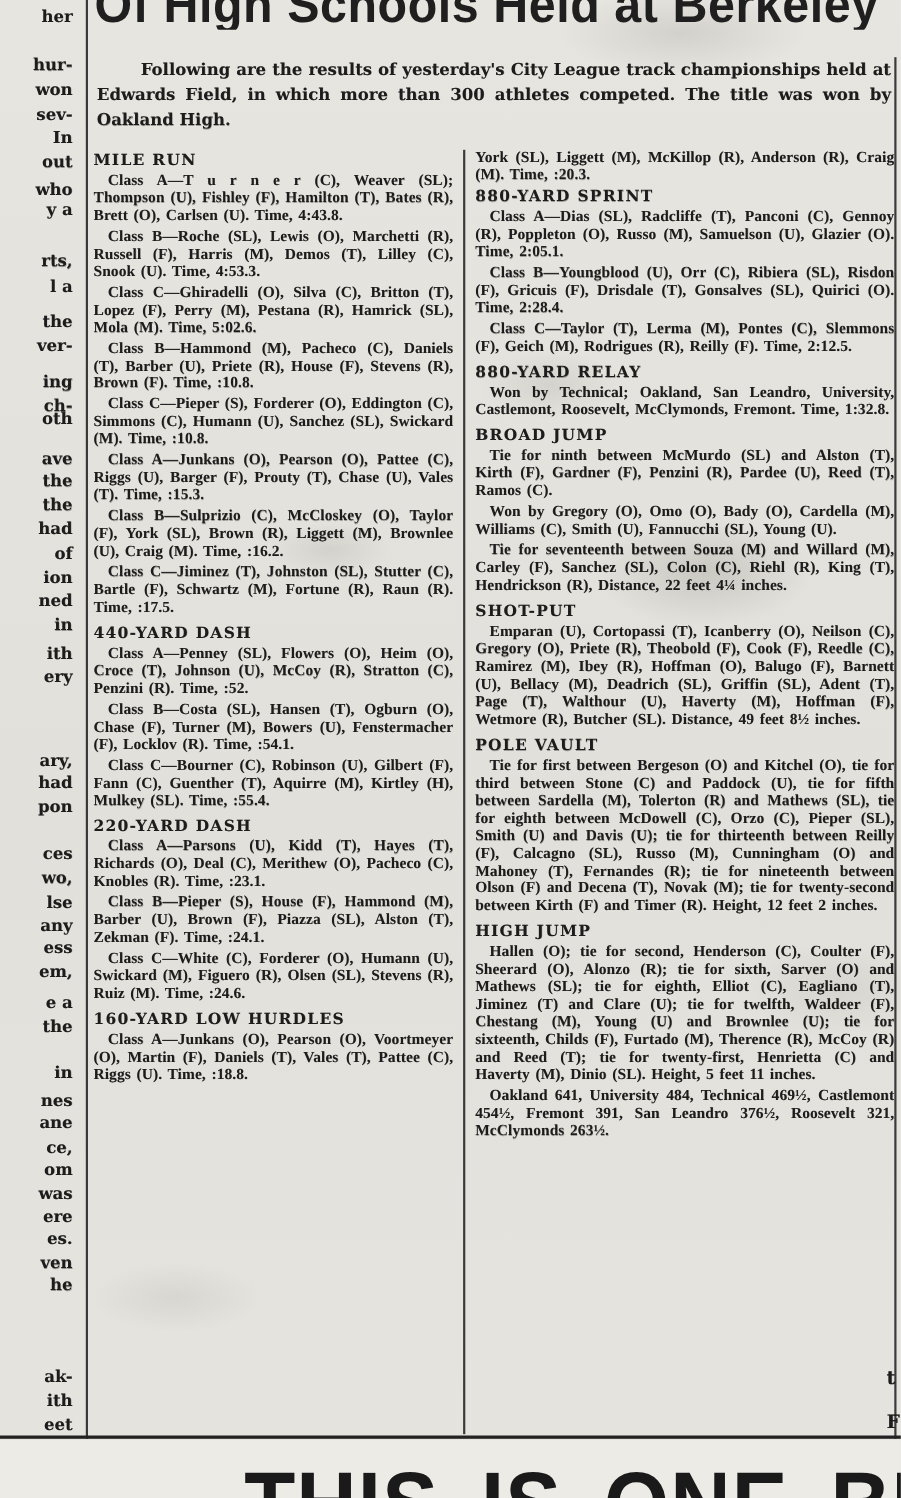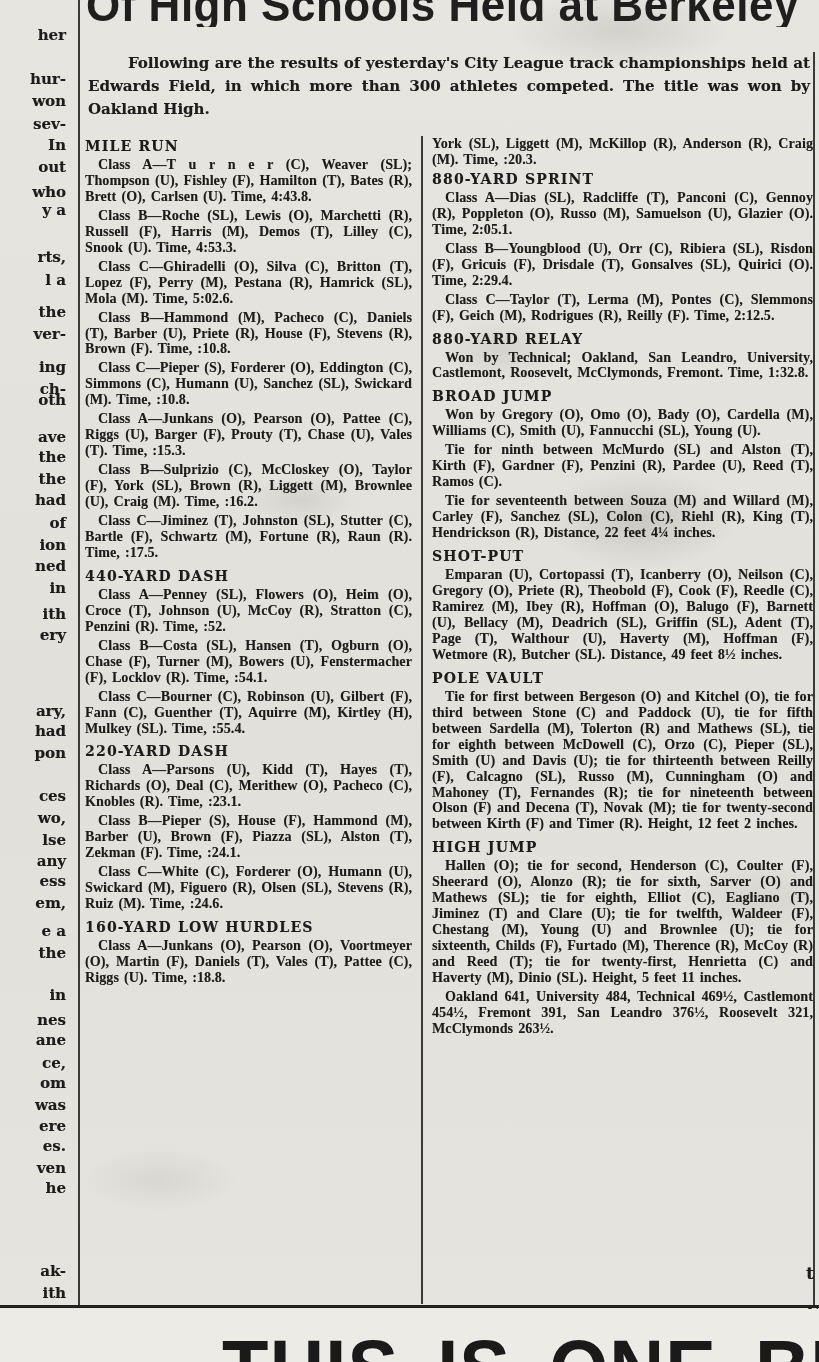--- a/index.html
+++ b/index.html
@@ -9,21 +9,21 @@
       radial-gradient(ellipse 140px 70px at 640px 520px, rgba(70,64,58,.16), transparent 70%),
       radial-gradient(ellipse 90px 45px at 500px 350px, rgba(70,64,58,.10), transparent 70%),
       radial-gradient(ellipse 80px 35px at 300px 500px, rgba(70,64,58,.10), transparent 70%),
       radial-gradient(ellipse 160px 55px at 620px 30px, rgba(70,64,58,.12), transparent 70%),
       radial-gradient(ellipse 110px 45px at 160px 1180px, rgba(70,64,58,.08), transparent 70%),
       radial-gradient(ellipse 120px 60px at 760px 900px, rgba(70,64,58,.08), transparent 70%),
       linear-gradient(180deg,#e7e5e0 0%,#e2e0da 55%,#e6e4df 100%);
     font-family:"DejaVu Serif", serif;color:#1c1c1c;
   }
   .frag{position:absolute;right:10px;font-weight:bold;font-size:15px;white-space:nowrap;
-        text-shadow:.3px .3px .4px rgba(0,0,0,.35);margin-top:20px;}
+        text-shadow:.3px .3px .4px rgba(0,0,0,.35);}
   .left-strip{position:absolute;left:0;top:0;width:76px;height:1362px;}
   .right-strip{position:absolute;left:804px;top:0;width:15px;height:1362px;}
   .right-strip .frag{right:auto;left:2px;font-size:17px;}
   .rule{position:absolute;background:#3a3a3a;}
   .rule-left{left:78px;top:0;width:2px;height:1308px;}
   .rule-right{left:813px;top:52px;width:2px;height:1256px;}
   .rule-h{position:absolute;left:0;top:1305px;width:819px;height:3px;background:#222;}
   .headline-clip{position:absolute;left:86px;top:0;width:726px;height:27px;overflow:hidden;}
   .headline-text{font-family:"Liberation Sans",sans-serif;font-weight:bold;font-size:44px;
       letter-spacing:.5px;white-space:nowrap;margin-top:-21px;text-align:center;color:#1f1f1f;
@@ -144,31 +144,31 @@
       <h3 class="sec-h">160-YARD LOW HURDLES</h3>
       <p class="sec-p">Class A—Junkans (O), Pearson (O), Voortmeyer (O), Martin (F), Daniels (T), Vales (T), Pattee (C), Riggs (U). Time, :18.8.</p>
 
     </section>
   </div>
   <div class="col-right">
     <p class="sec-p cont">York (SL), Liggett (M), McKillop (R), Anderson (R), Craig (M). Time, :20.3.</p>
     <section>
       <h3 class="sec-h">880-YARD SPRINT</h3>
       <p class="sec-p">Class A—Dias (SL), Radcliffe (T), Panconi (C), Gennoy (R), Poppleton (O), Russo (M), Samuelson (U), Glazier (O). Time, 2:05.1.</p>
-      <p class="sec-p">Class B—Youngblood (U), Orr (C), Ribiera (SL), Risdon (F), Gricuis (F), Drisdale (T), Gonsalves (SL), Quirici (O). Time, 2:29.4.</p>
+      <p class="sec-p">Class B—Youngblood (U), Orr (C), Ribiera (SL), Risdon (F), Gricuis (F), Drisdale (T), Gonsalves (SL), Quirici (O). Time, 2:28.4.</p>
       <p class="sec-p">Class C—Taylor (T), Lerma (M), Pontes (C), Slemmons (F), Geich (M), Rodrigues (R), Reilly (F). Time, 2:12.5.</p>
     </section>
     <section>
       <h3 class="sec-h">880-YARD RELAY</h3>
       <p class="sec-p">Won by Technical; Oakland, San Leandro, University, Castlemont, Roosevelt, McClymonds, Fremont. Time, 1:32.8.</p>
     </section>
     <section>
       <h3 class="sec-h">BROAD JUMP</h3>
+      <p class="sec-p">Tie for ninth between McMurdo (SL) and Alston (T), Kirth (F), Gardner (F), Penzini (R), Pardee (U), Reed (T), Ramos (C).</p>
       <p class="sec-p">Won by Gregory (O), Omo (O), Bady (O), Cardella (M), Williams (C), Smith (U), Fannucchi (SL), Young (U).</p>
-      <p class="sec-p">Tie for ninth between McMurdo (SL) and Alston (T), Kirth (F), Gardner (F), Penzini (R), Pardee (U), Reed (T), Ramos (C).</p>
       <p class="sec-p">Tie for seventeenth between Souza (M) and Willard (M), Carley (F), Sanchez (SL), Colon (C), Riehl (R), King (T), Hendrickson (R), Distance, 22 feet 4¼ inches.</p>
     </section>
     <section>
       <h3 class="sec-h">SHOT-PUT</h3>
       <p class="sec-p">Emparan (U), Cortopassi (T), Icanberry (O), Neilson (C), Gregory (O), Priete (R), Theobold (F), Cook (F), Reedle (C), Ramirez (M), Ibey (R), Hoffman (O), Balugo (F), Barnett (U), Bellacy (M), Deadrich (SL), Griffin (SL), Adent (T), Page (T), Walthour (U), Haverty (M), Hoffman (F), Wetmore (R), Butcher (SL). Distance, 49 feet 8½ inches.</p>
     </section>
     <section>
       <h3 class="sec-h">POLE VAULT</h3>
       <p class="sec-p">Tie for first between Bergeson (O) and Kitchel (O), tie for third between Stone (C) and Paddock (U), tie for fifth between Sardella (M), Tolerton (R) and Mathews (SL), tie for eighth between McDowell (C), Orzo (C), Pieper (SL), Smith (U) and Davis (U); tie for thirteenth between Reilly (F), Calcagno (SL), Russo (M), Cunningham (O) and Mahoney (T), Fernandes (R); tie for nineteenth between Olson (F) and Decena (T), Novak (M); tie for twenty-second between Kirth (F) and Timer (R). Height, 12 feet 2 inches.</p>
     </section>

